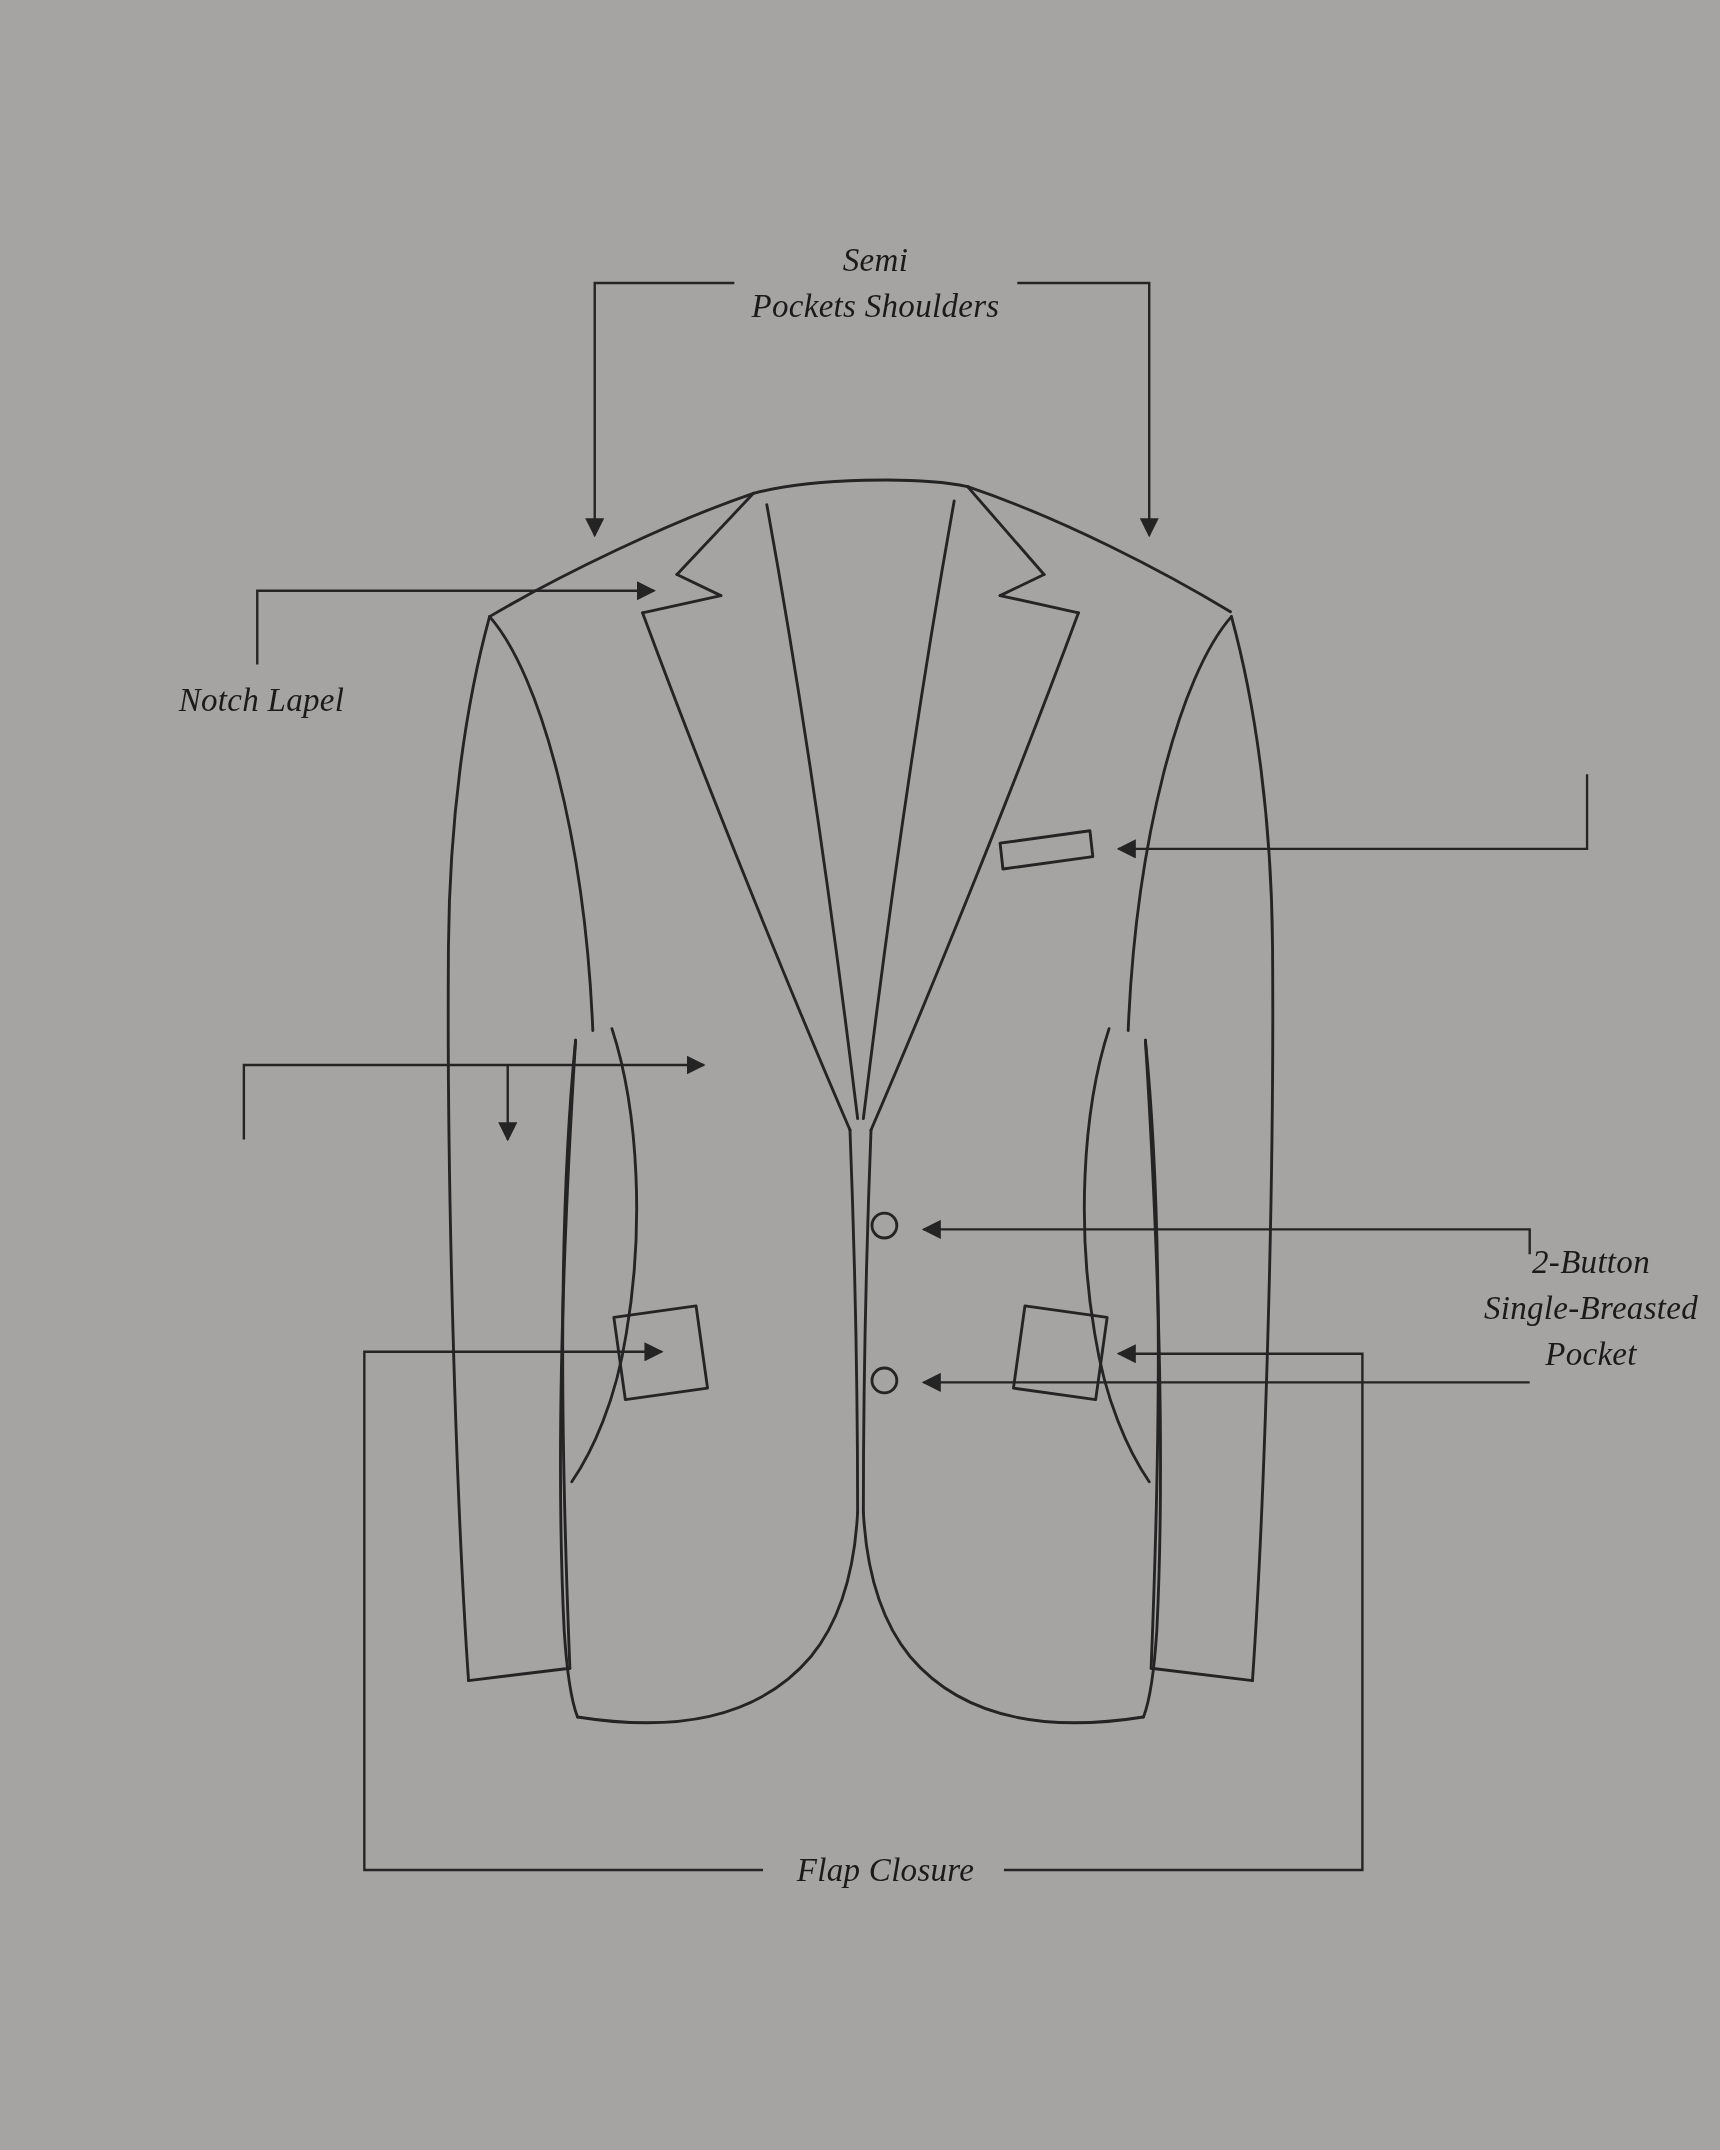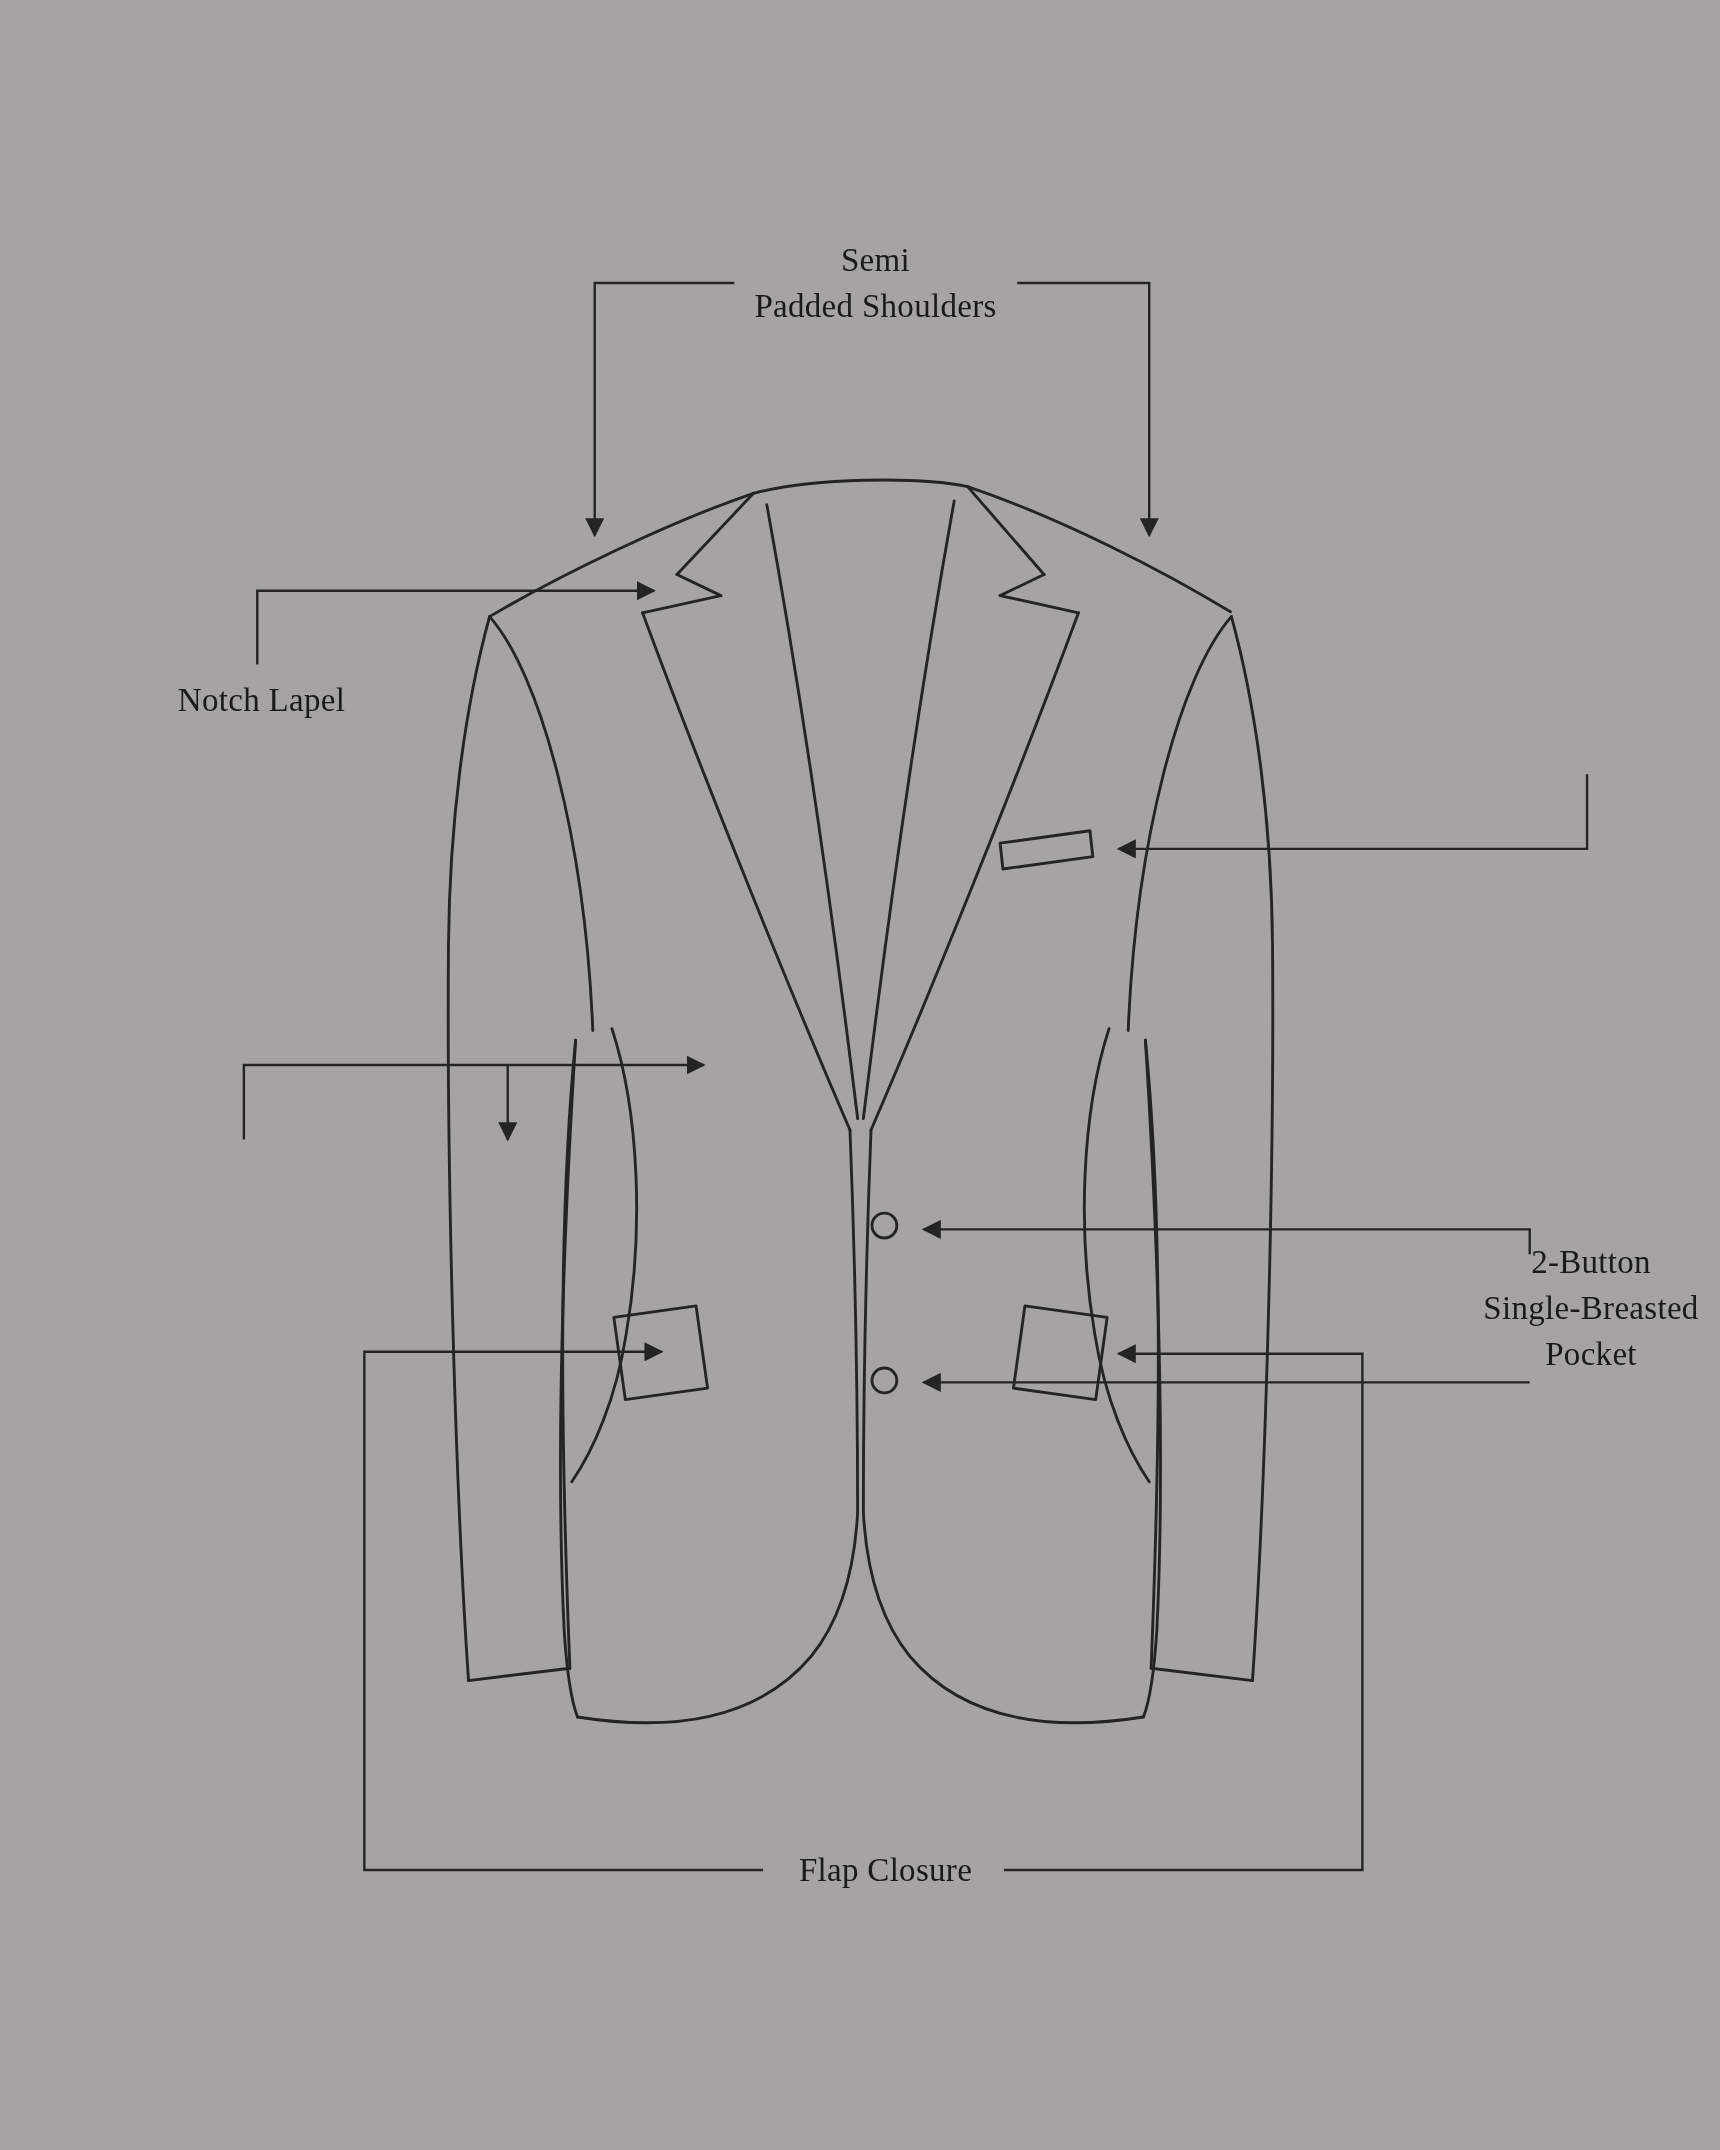--- a/index.html
+++ b/index.html
@@ -21,20 +21,21 @@
   .btn{stroke:var(--line);stroke-width:3;fill:none;}
   .label{
     position:absolute;
     font-family:"Liberation Serif", serif;
     font-size:33px;
     line-height:46px;
     letter-spacing:0.3px;
     color:var(--text);
     text-align:center;
     white-space:nowrap;
+    font-style:italic;
   }
 </style>
 </head>
 <body>
 
 <div id="stage">
 
   <svg width="1721" height="2151" viewBox="0 0 1800 2250">
     <defs>
       <marker id="arrow" viewBox="0 0 10 10" refX="9" refY="5" markerWidth="8" markerHeight="8" orient="auto" markerUnits="strokeWidth">
@@ -99,21 +100,21 @@
       <polyline class="leader" points="1600,1312 1600,1286 966,1286" marker-end="url(#arrow)"></polyline>
       <line class="leader" x1="1600" y1="1446" x2="966" y2="1446" marker-end="url(#arrow)"></line>
 
       <polyline class="leader" points="798,1956 381,1956 381,1414 692,1414" marker-end="url(#arrow)"></polyline>
       <polyline class="leader" points="1050,1956 1425,1956 1425,1416 1170,1416" marker-end="url(#arrow)"></polyline>
     </g>
   </svg>
 
   <div class="label" style="left:732px;top:237px;width:287px;">
     <div>Semi</div>
-    <div>Padded Shoulders</div>
+    <div>Pockets Shoulders</div>
   </div>
 
   <div class="label" style="left:118px;top:677px;width:287px;">
     <div>Notch Lapel</div>
   </div>
 
 
 
   <div class="label" style="left:1463px;top:1239px;width:256px;text-align:center;">
     <div>2-Button</div>

